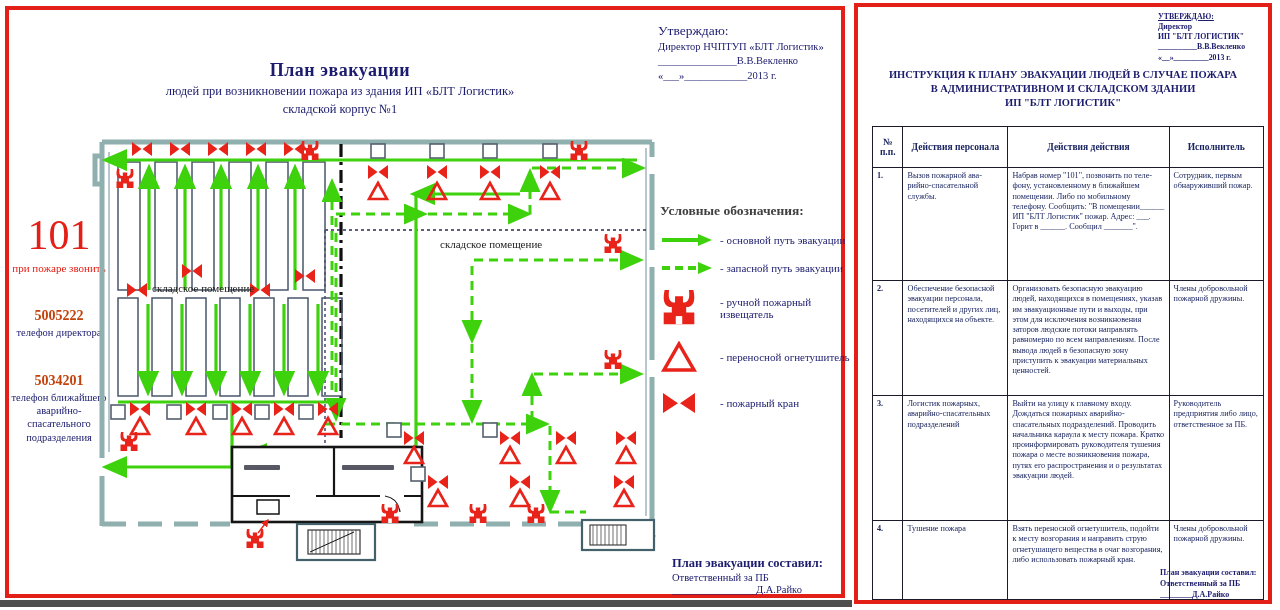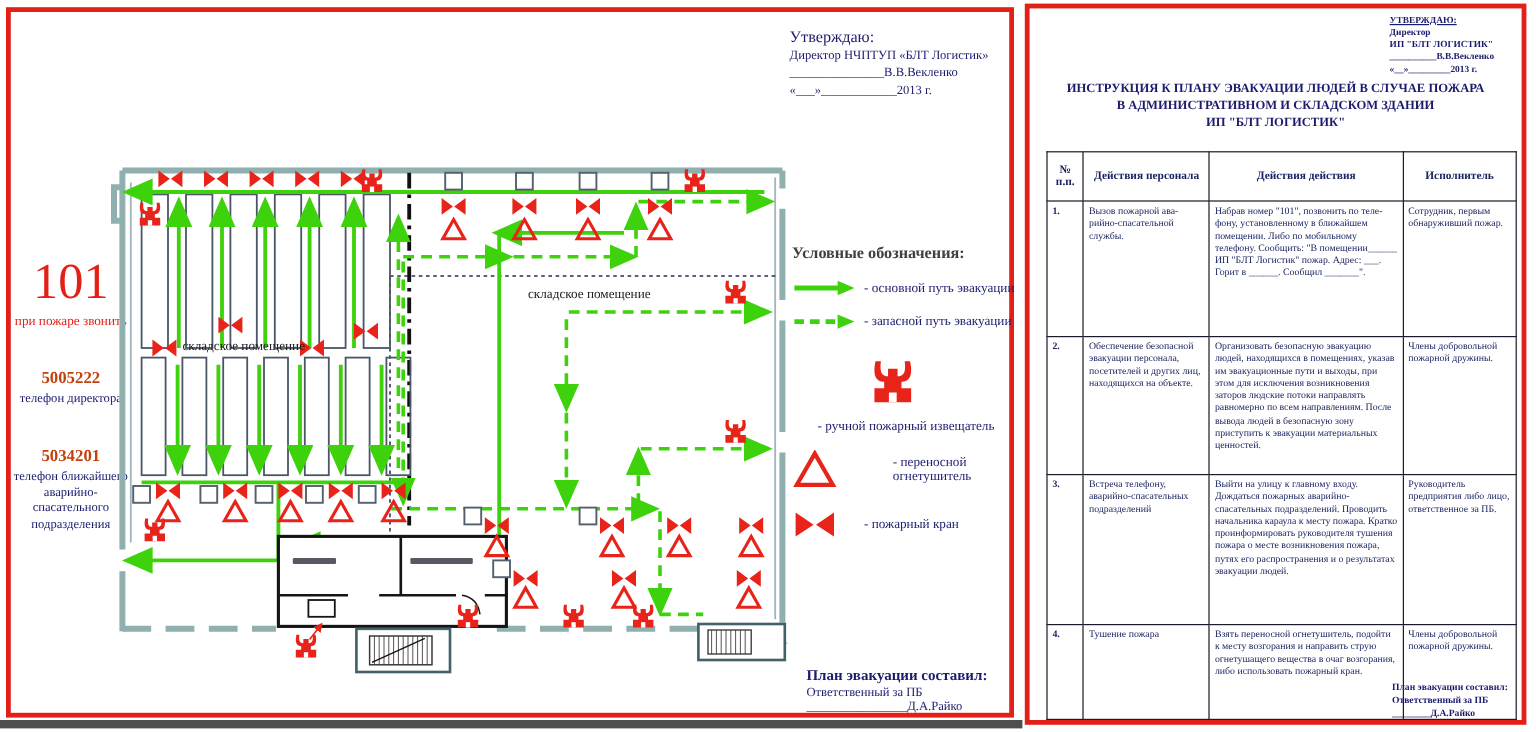--- a/index.html
+++ b/index.html
@@ -43,20 +43,25 @@
   .scanbar{background:#4e4e4e;}
 </style>
 </head>
 <body>
 
 <div class="page">
 
   <div class="abs panel" style="left:5px;top:6px;width:840px;height:592px;"></div>
   <div class="abs scanbar" style="left:0;top:600px;width:852px;height:7px;"></div>
 
+  <div class="abs center navy" style="left:125px;top:60px;width:430px;">
+    <div class="title-main">План эвакуации</div>
+    <div class="title-sub">людей при возникновении пожара из здания ИП «БЛТ Логистик»</div>
+    <div class="title-sub">складской корпус №1</div>
+  </div>
 
   <div class="abs navy approve-l" style="left:658px;top:22px;width:195px;">
     <div class="a1">Утверждаю:</div>
     <div>Директор НЧПТУП «БЛТ Логистик»</div>
     <div>_______________В.В.Векленко</div>
     <div>«___»____________2013 г.</div>
   </div>
 
   <div class="abs center" style="left:8px;top:214px;width:102px;">
     <div class="emg-101">101</div>
@@ -296,33 +301,33 @@
       <span class="lg-ic">
         <svg width="56" height="14">
             <path d="M2,7 H40" stroke="#3ed20c" stroke-width="4" stroke-dasharray="8 5"></path>
             <polygon points="38,1 52,7 38,13" fill="#3ed20c"></polygon>
           </svg>
       </span>
       <span class="lg-lb">- запасной путь эвакуации</span>
     </div>
 
 
-    <div class="lg-row" style="flex-direction:column;">
+    <div class="lg-row" style="">
       <span class="lg-ic">
         <svg width="40" height="38">
             <g transform="translate(19,19) scale(1.8)">
           <path d="M-8,-10 C-9.5,-3 -7.5,-0.5 -4,-0.5 L-4,2.5 L-8.5,2.5 L-8.5,9 L8.5,9 L8.5,2.5 L4,2.5 L4,-0.5 C7.5,-0.5 9.5,-3 8,-10 L5.5,-10 C6.2,-4.8 5,-3 2.2,-3 L2.2,-6.5 L-2.2,-6.5 L-2.2,-3 C-5,-3 -6.2,-4.8 -5.5,-10 Z" fill="#e8231a"></path>
           <rect x="-1.8" y="4.5" width="3.6" height="4.5" fill="#fff"></rect>
         </g>
           </svg>
       </span>
       <span class="lg-lb">- ручной пожарный извещатель</span>
     </div>
 
-    <div class="lg-row" style="margin-bottom:18px;gap:24px;">
+    <div class="lg-row" style="margin-bottom:18px;">
       <span class="lg-ic">
         <svg width="38" height="32">
             <polygon points="19,3 34,29 4,29" fill="none" stroke="#e8231a" stroke-width="3.5"></polygon>
           </svg>
       </span>
       <span class="lg-lb">- переносной огнетушитель</span>
     </div>
 
     <div class="lg-row">
       <span class="lg-ic">
@@ -373,21 +378,21 @@
         <td class="c-exe">Сотрудник, первым обнаруживший пожар.</td>
       </tr>
       <tr class="r2">
         <td class="c-num">2.</td>
         <td class="c-act">Обеспечение безопасной эвакуации персонала, посетителей и других лиц, находящихся на объекте.</td>
         <td class="c-proc">Организовать безопасную эвакуацию людей, находящихся в помещениях, указав им эвакуационные пути и выходы, при этом для исключения возникновения заторов людские потоки направлять равномерно по всем направлениям. После вывода людей в безопасную зону приступить к эвакуации материальных ценностей.</td>
         <td class="c-exe">Члены добровольной пожарной дружины.</td>
       </tr>
       <tr class="r3">
         <td class="c-num">3.</td>
-        <td class="c-act">Встреча телефону, аварийно-спасательных подразделений</td>
+        <td class="c-act">Логистик пожарных, аварийно-спасательных подразделений</td>
         <td class="c-proc">Выйти на улицу к главному входу. Дождаться пожарных аварийно-спасательных подразделений. Проводить начальника караула к месту пожара. Кратко проинформировать руководителя тушения пожара о месте возникновения пожара, путях его распространения и о результатах эвакуации людей.</td>
         <td class="c-exe">Руководитель предприятия либо лицо, ответственное за ПБ.</td>
       </tr>
       <tr class="r4">
         <td class="c-num">4.</td>
         <td class="c-act">Тушение пожара</td>
         <td class="c-proc">Взять переносной огнетушитель, подойти к месту возгорания и направить струю огнетушащего вещества в очаг возгорания, либо использовать пожарный кран.</td>
         <td class="c-exe">Члены добровольной пожарной дружины.</td>
       </tr>
     </tbody>

